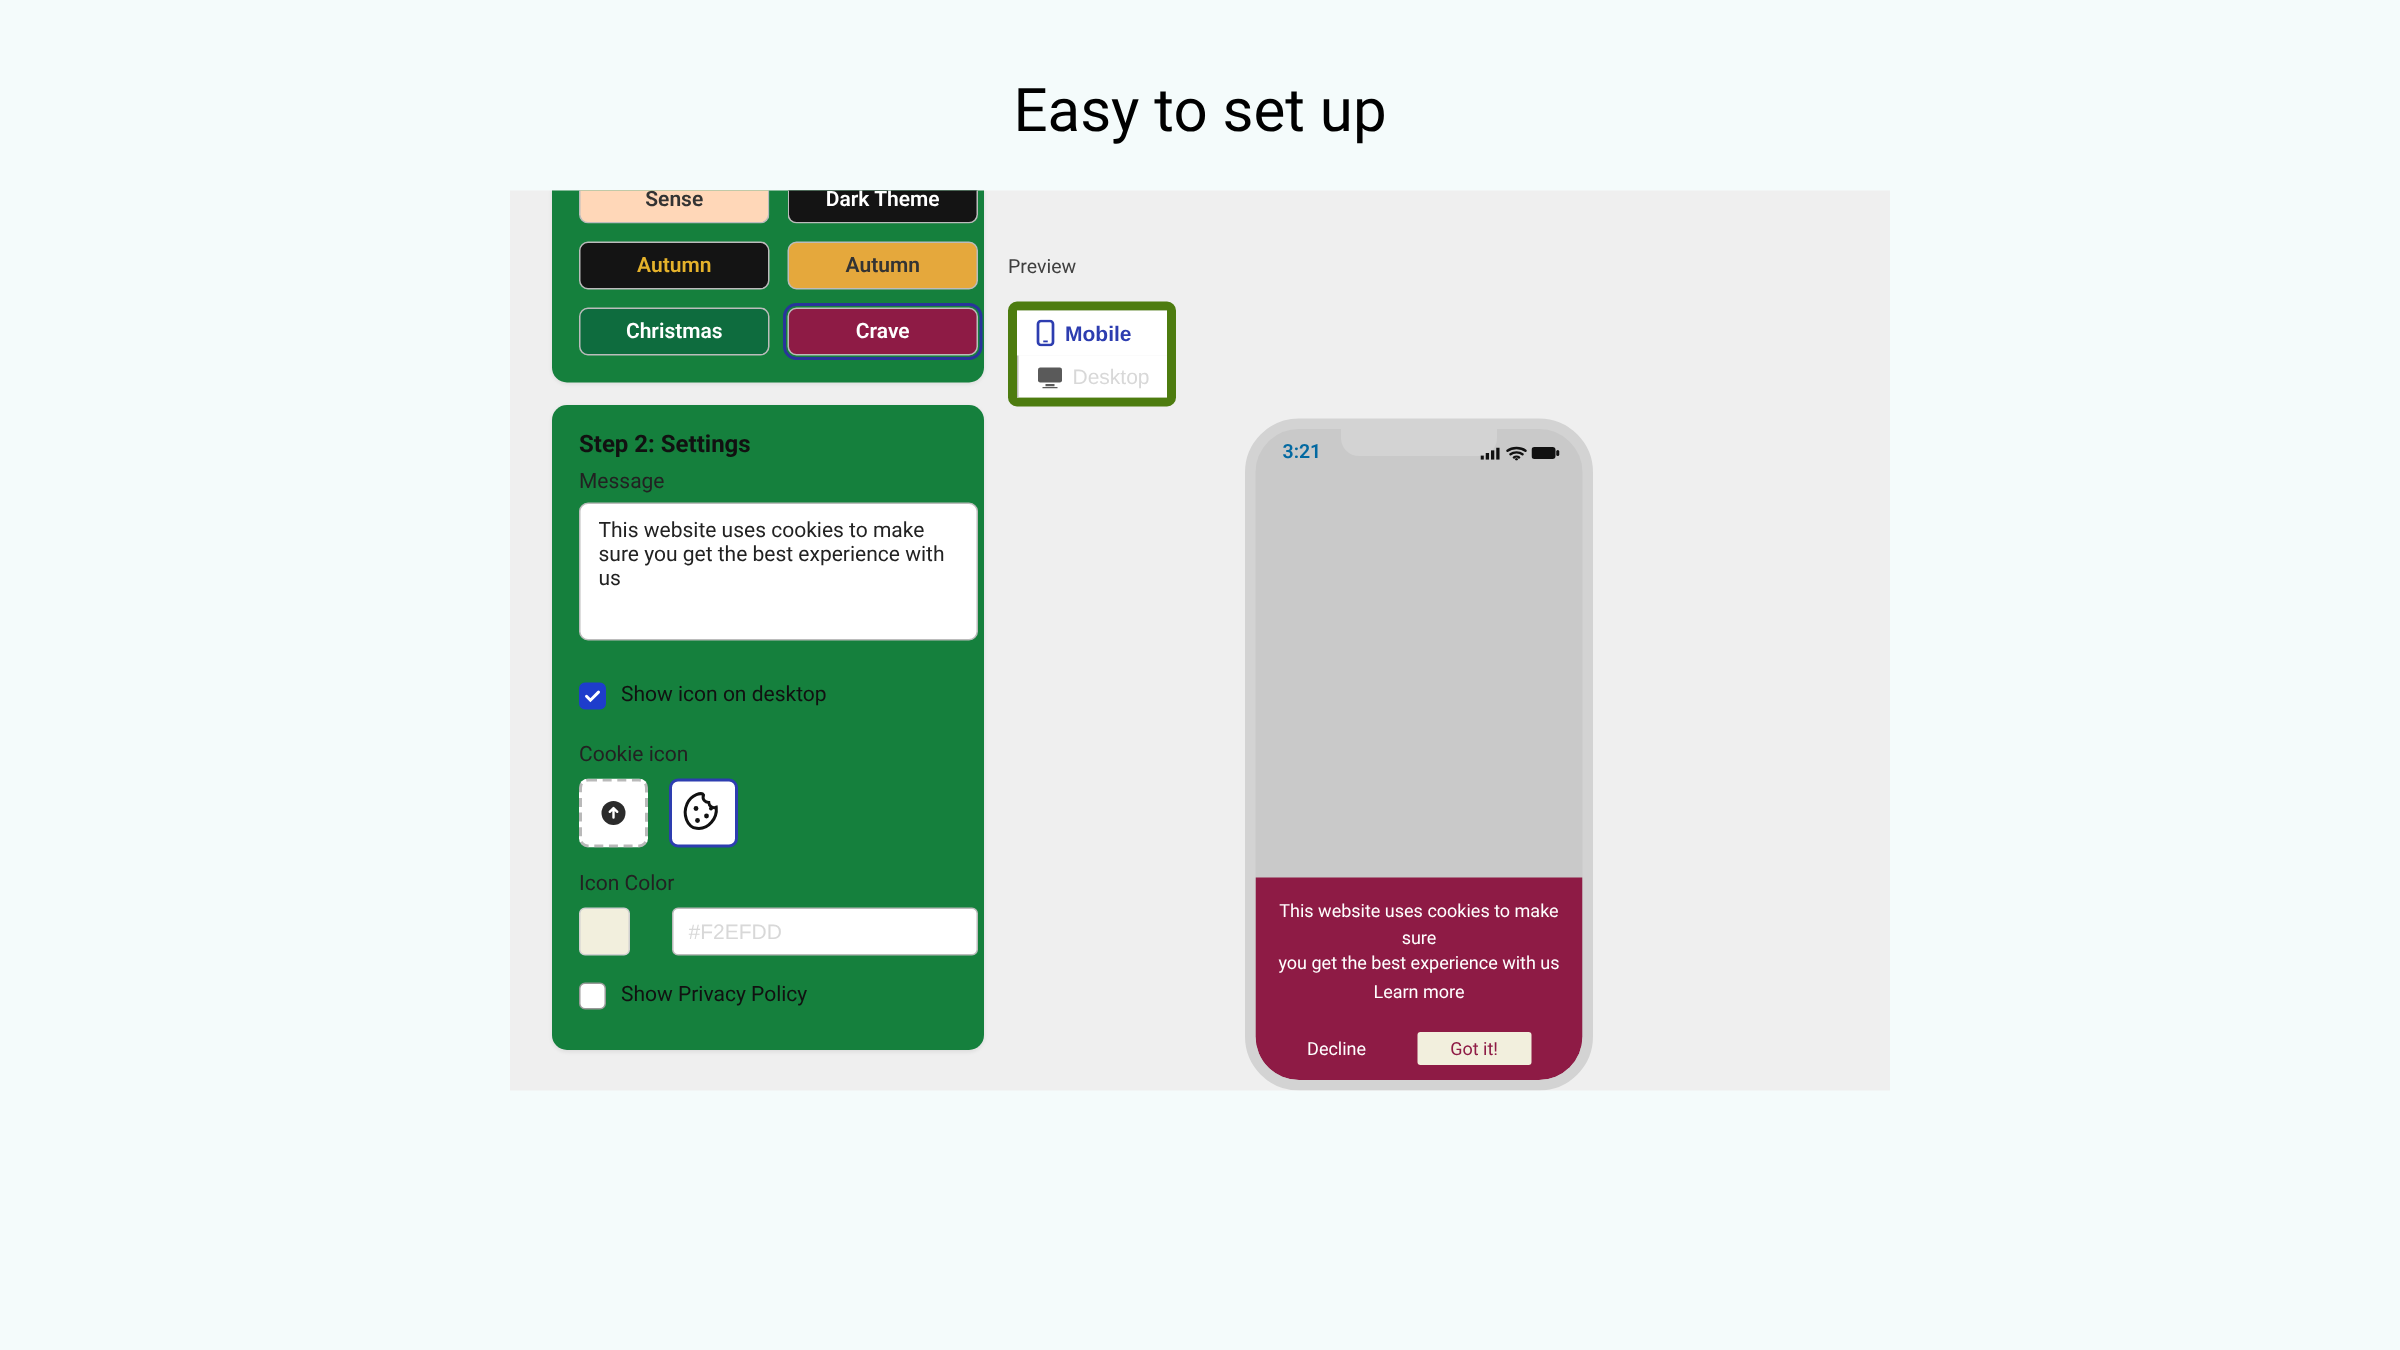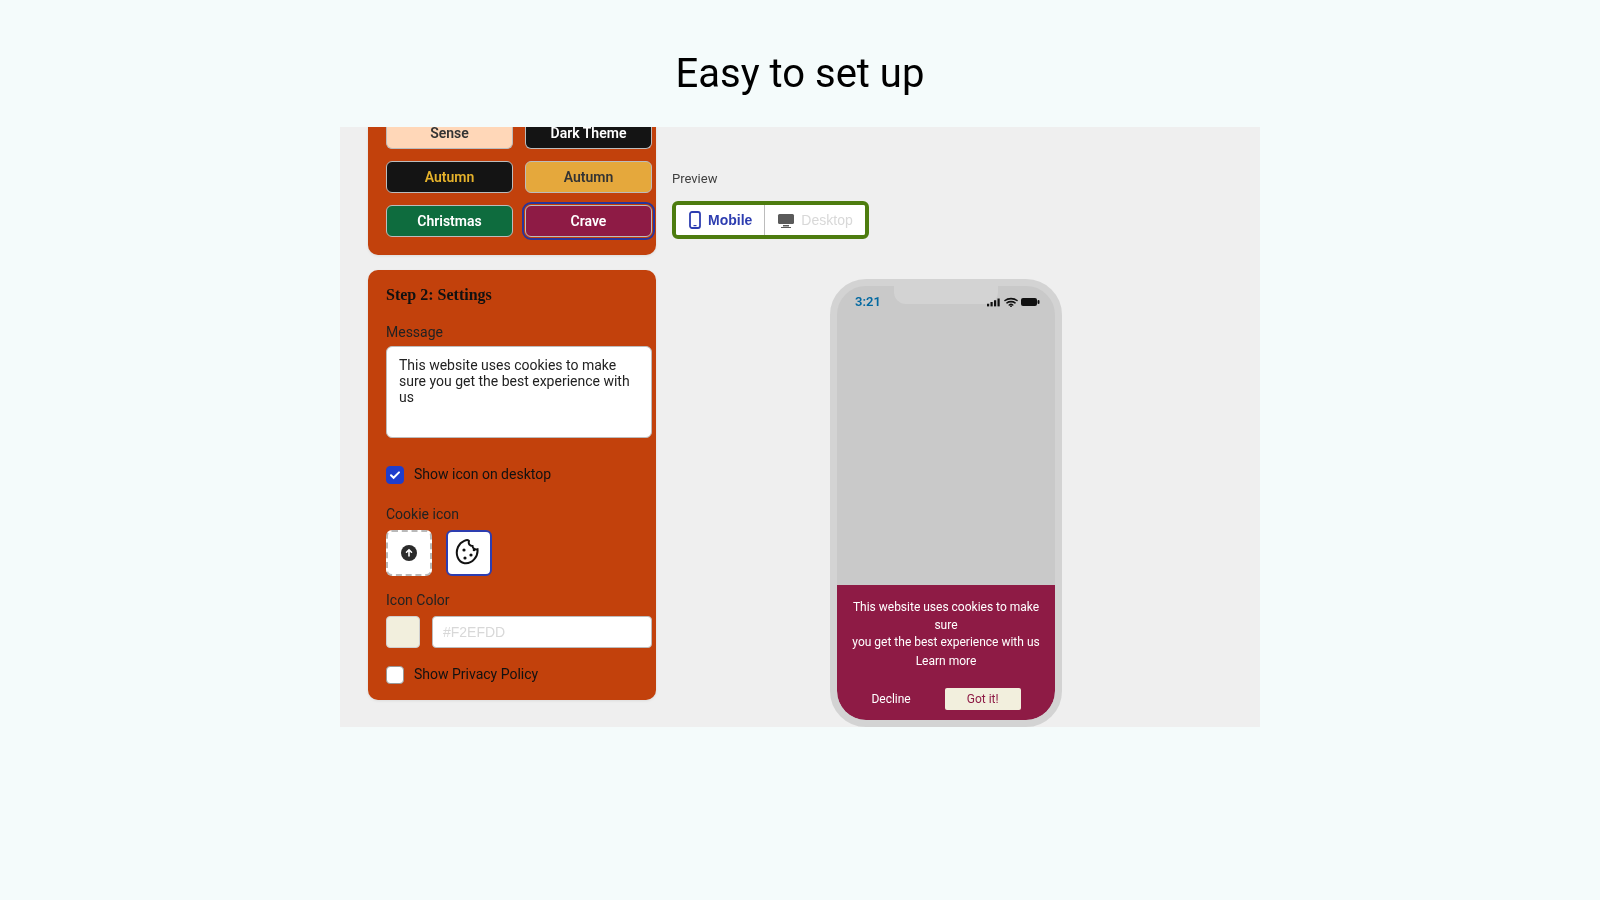--- a/index.html
+++ b/index.html
@@ -28,21 +28,21 @@
     overflow: hidden;
   }
   
   .left {
     position: absolute;
     left: 28px;
     top: -10px;
     width: 288px;
   }
   .card {
-    background: #c2410c;
+    background: #15803d;
     border-radius: 10px;
     box-shadow: 0 1px 3px rgba(0,0,0,.08);
     padding: 16px 4px 18px 18px;
     margin-bottom: 15px;
   }
   .theme-grid {
     display: grid;
     grid-template-columns: 1fr 1fr;
     gap: 12px;
   }
@@ -56,54 +56,54 @@
     align-items: center;
     justify-content: center;
     cursor: pointer;
   }
   .t-sense { background:#ffd7b8; color:#333; border-top-left-radius:0; border-top-right-radius:0;}
   .t-dark  { background:#141414; color:#fff; border-top-left-radius:0; border-top-right-radius:0;}
   .t-golden{ background:#141414; color:#e5b22b;}
   .t-autumn{ background:#e5a83c; color:#333;}
   .t-xmas  { background:#0e6c3e; color:#fff;}
   .t-crave { background:#8e1b45; color:#fff; outline:2px solid #29349b; outline-offset:1px;}
-  .card h3 { font-size: 16px; font-weight:700; margin-bottom: 20px; font-family: Liberation Serif, serif; }
+  .card h3 { font-size: 16px; font-weight:700; margin-bottom: 8px; }
   .label { font-size:14px; color:#222; margin-bottom:6px; display:block;}
   textarea.msg {
     width:100%; height:92px; border:1px solid #bcbcbc; border-radius:6px;
     padding:10px 12px; font-size:14px; resize:none; font-family:inherit; color:#222;
   }
   .chk-row { display:flex; align-items:flex-start; gap:10px; margin-top:24px; font-size:14px;}
   .chk {
     width:18px; height:18px; border-radius:4px; border:1px solid #999;
     display:inline-flex; align-items:center; justify-content:center;
     background:#fff;
   }
   .chk.checked { background:#1e3dcc; border-color:#1e3dcc; color:#fff; }
   .cookie-icons { display:flex; gap:14px; margin-top:8px;}
   .cookie-slot {
     width:46px; height:46px; border-radius:6px; display:flex; align-items:center; justify-content:center;
   }
   .cookie-upload { border:2px dashed #b9b9b9; background:#fff; }
   .cookie-selected { border:2px solid #2d3db0; background:#fff; }
-  .iconcolor-row { display:flex; gap:12px; margin-top:8px; align-items:center;border-radius:14px;}
+  .iconcolor-row { display:flex; gap:28px; margin-top:8px; align-items:center;border-radius:14px;}
   .swatch { width:34px; height:32px; border-radius:4px; border:1px solid #d0d0d0; background:#f2efdd; }
   .colorinput { flex:1; height:32px; border:1px solid #bcbcbc; border-radius:4px; padding:0 10px; font-size:14px; color:#d8d8d8;}
 
   
   .right {
     position: absolute;
     left: 332px;
     top: 0;
     right: 0;
     bottom:0;
     padding: 0 0 0 0;
   }
   .preview-head { position:absolute; left: 0; top: 44px; font-size:13px; color:#404040;}
-  .seg { position:absolute; left:0; top:74px; display:flex; border:4px solid #4d7c0f; border-radius:6px; overflow:hidden;}
+  .seg { position:absolute; left:0; top:74px; display:flex; border:6px solid #4d7c0f; border-radius:6px; overflow:hidden;flex-direction:column;}
   .seg button { background:#fff; border:none; padding:6px 12px; display:flex; align-items:center; gap:6px; font-size:14px; cursor:pointer;}
   .seg button + button { border-left:1px solid #bcbcbc;}
   .seg .active { color:#2d3db0; font-weight:600;}
   .seg .inactive { color:#d8d8d8;}
 
   
   .phone {
     position:absolute;
     left: 158px;
     top: 152px;

